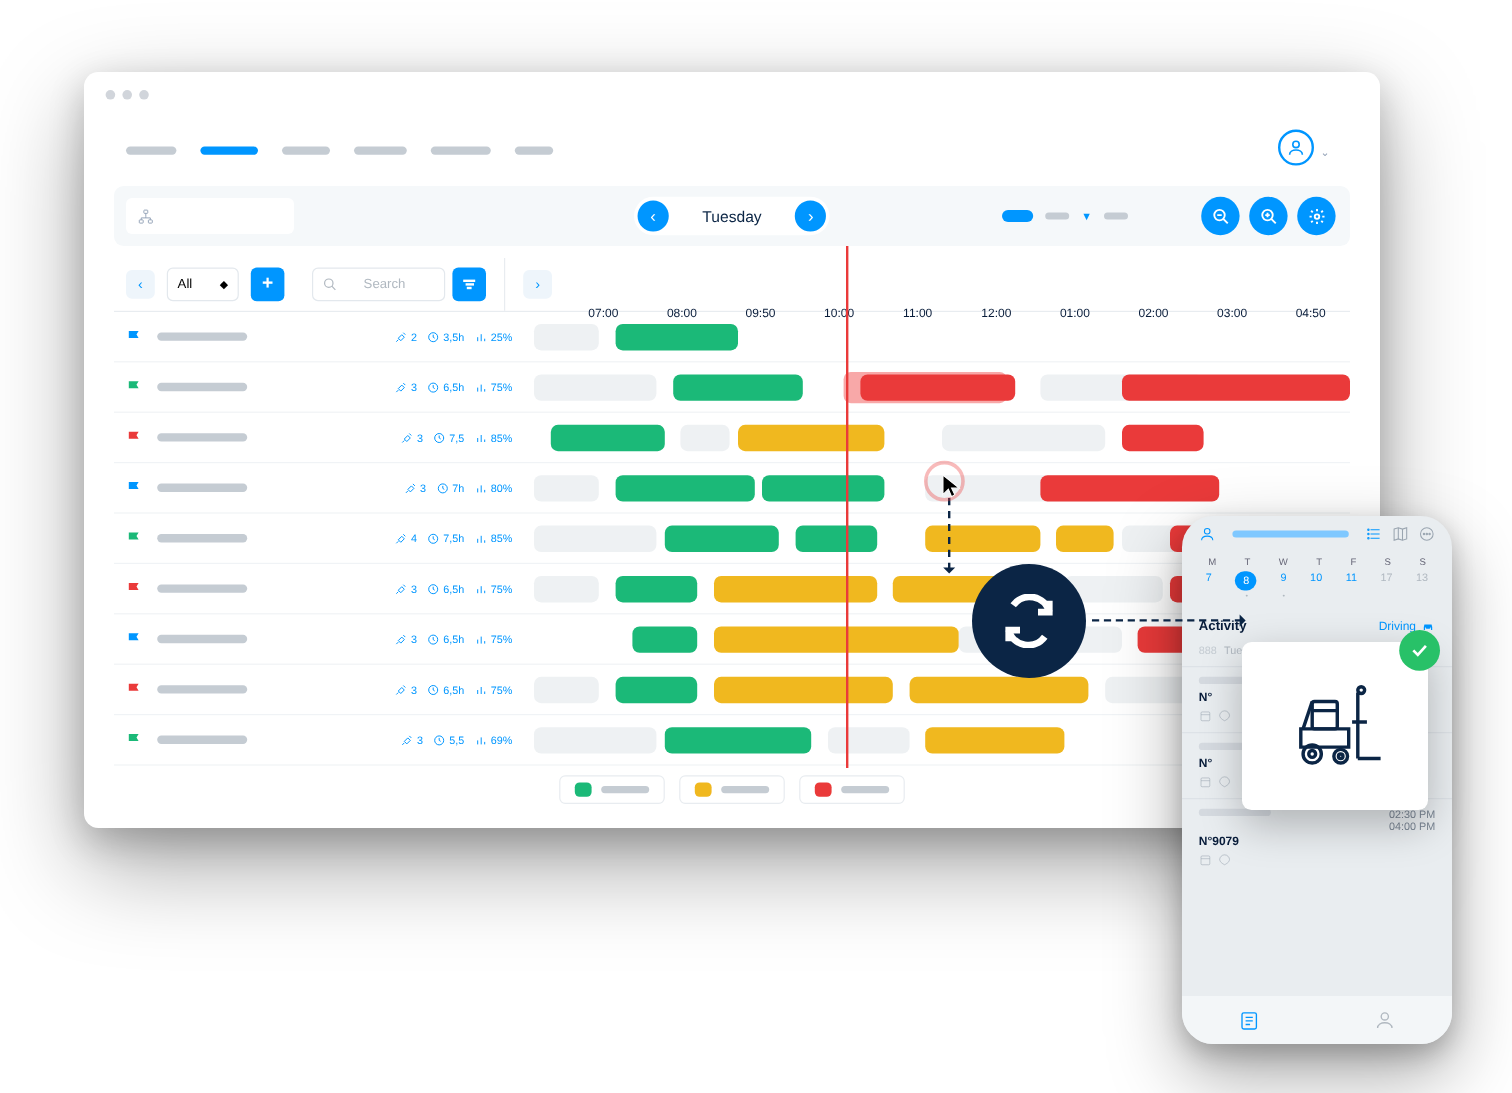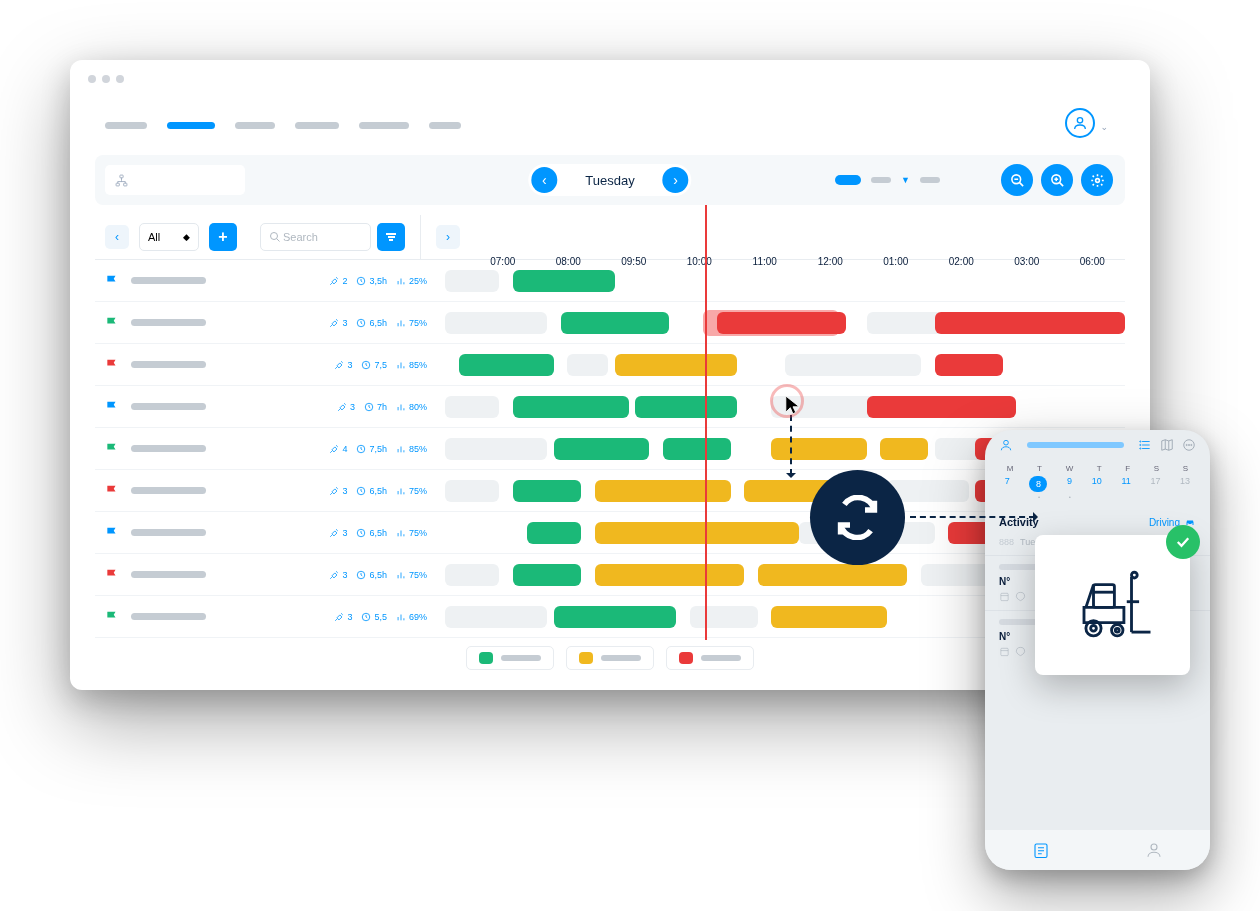--- a/index.html
+++ b/index.html
@@ -35,21 +35,21 @@
 .cbtn svg { width: 15px; height: 15px; stroke: #fff; fill: none; stroke-width: 2.5; }
 
 .gantt-area { position: absolute; left: 25px; top: 155px; right: 25px; bottom: 55px; }
 .gantt-header { height: 45px; display: flex; align-items: center; border-bottom: 1px solid #e8ecf0; }
 .gh-left { width: 165px; display: flex; align-items: center; gap: 10px; padding-left: 10px; }
 .chev-btn { width: 24px; height: 24px; border-radius: 5px; background: #eef5fb; color: #0096ff; display: flex; align-items: center; justify-content: center; font-size: 12px; }
 .select-all { width: 60px; height: 28px; background: #fff; border: 1px solid #e3e8ed; border-radius: 5px; display: flex; align-items: center; padding: 0 8px; font-size: 11px; }
 .select-all .caret { margin-left: auto; font-size: 9px; }
 .plus-btn { width: 28px; height: 28px; background: #0096ff; border-radius: 5px; color: #fff; display: flex; align-items: center; justify-content: center; font-size: 16px; font-weight: bold; }
 .gh-search { width: 145px; display: flex; align-items: center; gap: 6px; }
-.search-box { flex: 1; height: 28px; background: #fff; border: 1px solid #e3e8ed; border-radius: 5px; display: flex; align-items: center; padding: 0 8px; gap: 2px; }
+.search-box { flex: 1; height: 28px; background: #fff; border: 1px solid #e3e8ed; border-radius: 5px; display: flex; align-items: center; padding: 0 8px; gap: 22px; }
 .search-box svg { width: 12px; height: 12px; stroke: #b0b8c0; }
 .search-box span { font-size: 11px; color: #b0b8c0; }
 .sort-btn { width: 28px; height: 28px; background: #0096ff; border-radius: 5px; color: #fff; display: flex; align-items: center; justify-content: center; flex-direction: column; gap: 1px; }
 .sort-btn div { width: 10px; height: 2px; background: #fff; }
 .gh-divider { width: 1px; height: 100%; background: #e8ecf0; margin: 0 15px; }
 .chev-right { margin-right: 10px; }
 .time-header { flex: 1; display: flex; position: relative; margin-top: 48px; }
 .time-col { flex: 1; font-size: 10px; color: #081c3a; text-align: center; }
 
 .gantt-rows { position: relative; }
@@ -226,21 +226,21 @@
       <div class="time-header" id="time-header">
           <div class="time-col">07:00</div>
           <div class="time-col">08:00</div>
           <div class="time-col">09:50</div>
           <div class="time-col">10:00</div>
           <div class="time-col">11:00</div>
           <div class="time-col">12:00</div>
           <div class="time-col">01:00</div>
           <div class="time-col">02:00</div>
           <div class="time-col">03:00</div>
-          <div class="time-col">06:00</div>
+          <div class="time-col">04:50</div>
         </div>
     </div>
     <div class="gantt-rows" id="gantt-rows">
         <div class="grow">
           <div class="row-info">
             <svg class="flag" viewBox="0 0 24 24">
               <path class="flag-blue" d="M4 2v20M4 3h14l-3 5 3 5H4"></path>
             </svg>
             <div class="name-bar"></div>
             <div class="stats">
@@ -712,20 +712,36 @@
         <div class="phone-task-icons">
           <svg viewBox="0 0 24 24">
             <rect x="4" y="5" width="16" height="16" rx="2"></rect>
             <line x1="4" y1="10" x2="20" y2="10"></line>
           </svg>
           <svg viewBox="0 0 24 24">
             <path d="M21 12c0 5-9 9-9 9s-9-4-9-9a9 9 0 0118 0z"></path>
           </svg>
         </div>
       </div>
+      <div class="phone-task">
+        <div class="phone-task-row">
+          <span style="width:60px;height:6px;background:#d5dae0;border-radius:3px;display:inline-block"></span>
+          <span class="tm">02:30 PM<br>04:00 PM</span>
+        </div>
+        <div class="phone-task-no">N°9079</div>
+        <div class="phone-task-icons">
+          <svg viewBox="0 0 24 24">
+            <rect x="4" y="5" width="16" height="16" rx="2"></rect>
+            <line x1="4" y1="10" x2="20" y2="10"></line>
+          </svg>
+          <svg viewBox="0 0 24 24">
+            <path d="M21 12c0 5-9 9-9 9s-9-4-9-9a9 9 0 0118 0z"></path>
+          </svg>
+        </div>
+      </div>
     </div>
   <div class="phone-bottom">
     <div class="active">
         <svg viewBox="0 0 24 24">
           <rect x="4" y="4" width="16" height="18" rx="2"></rect>
           <line x1="8" y1="9" x2="16" y2="9"></line>
           <line x1="8" y1="13" x2="16" y2="13"></line>
           <line x1="8" y1="17" x2="13" y2="17"></line>
         </svg>
       </div>

